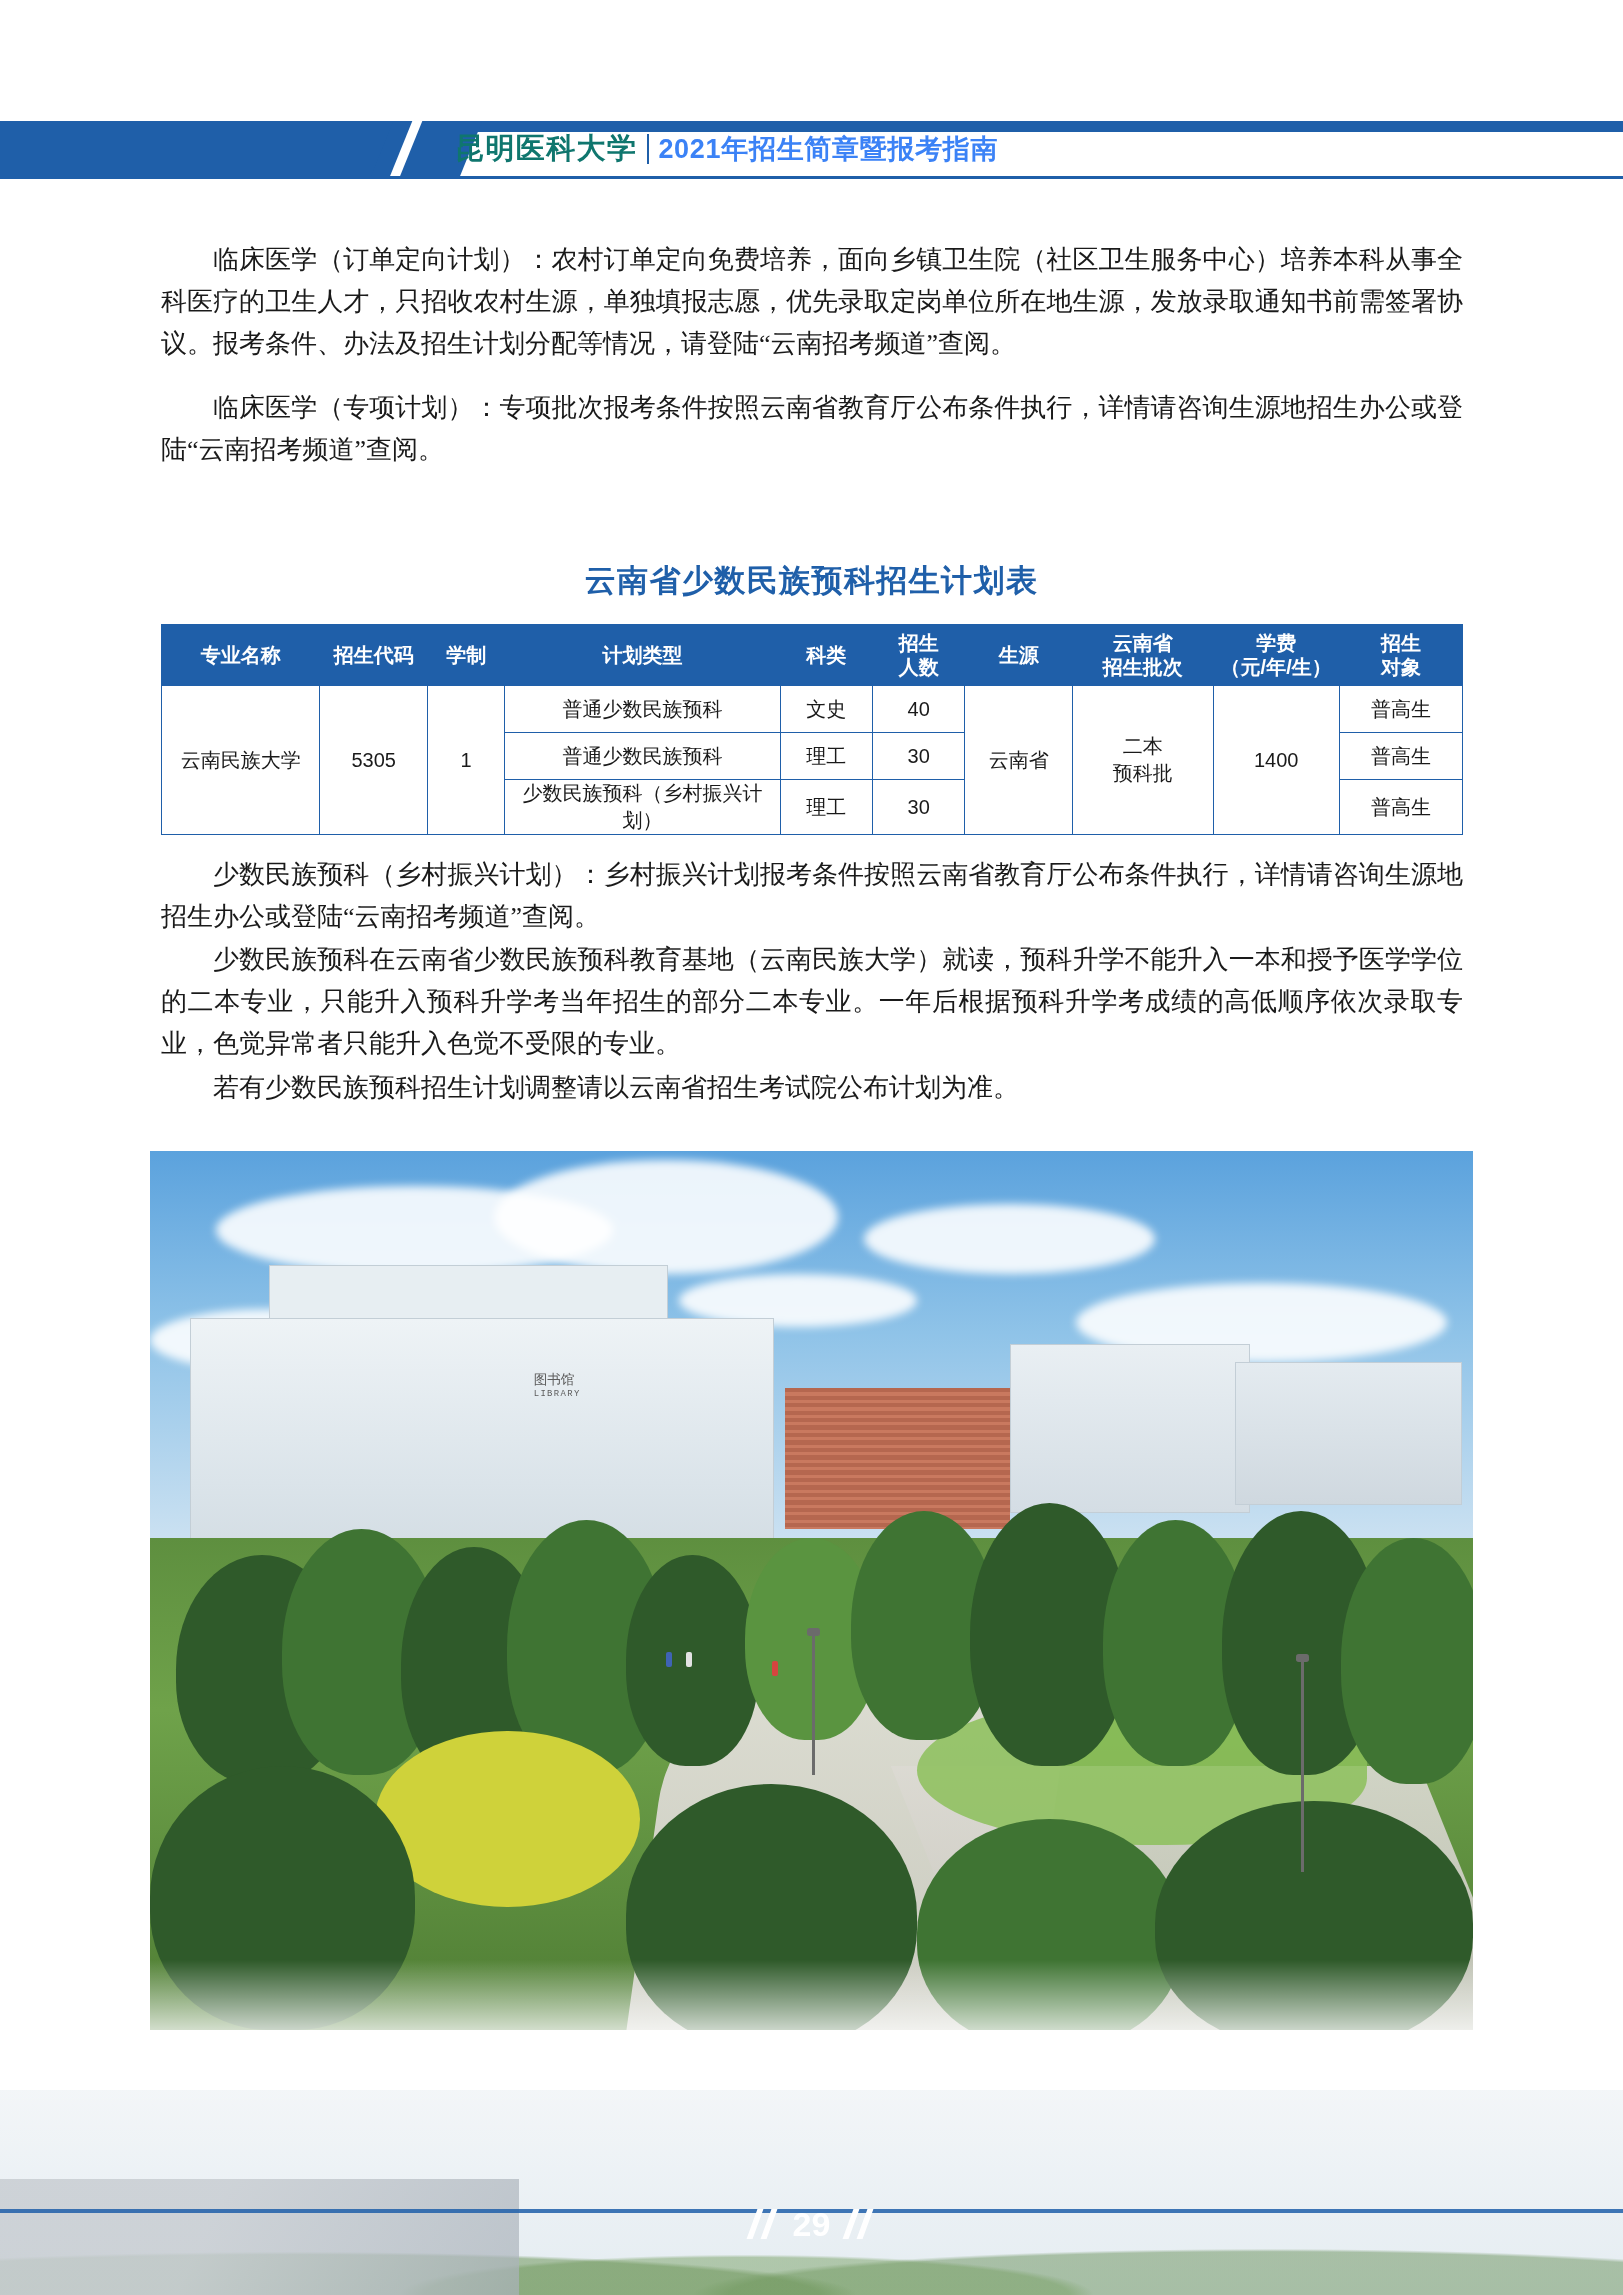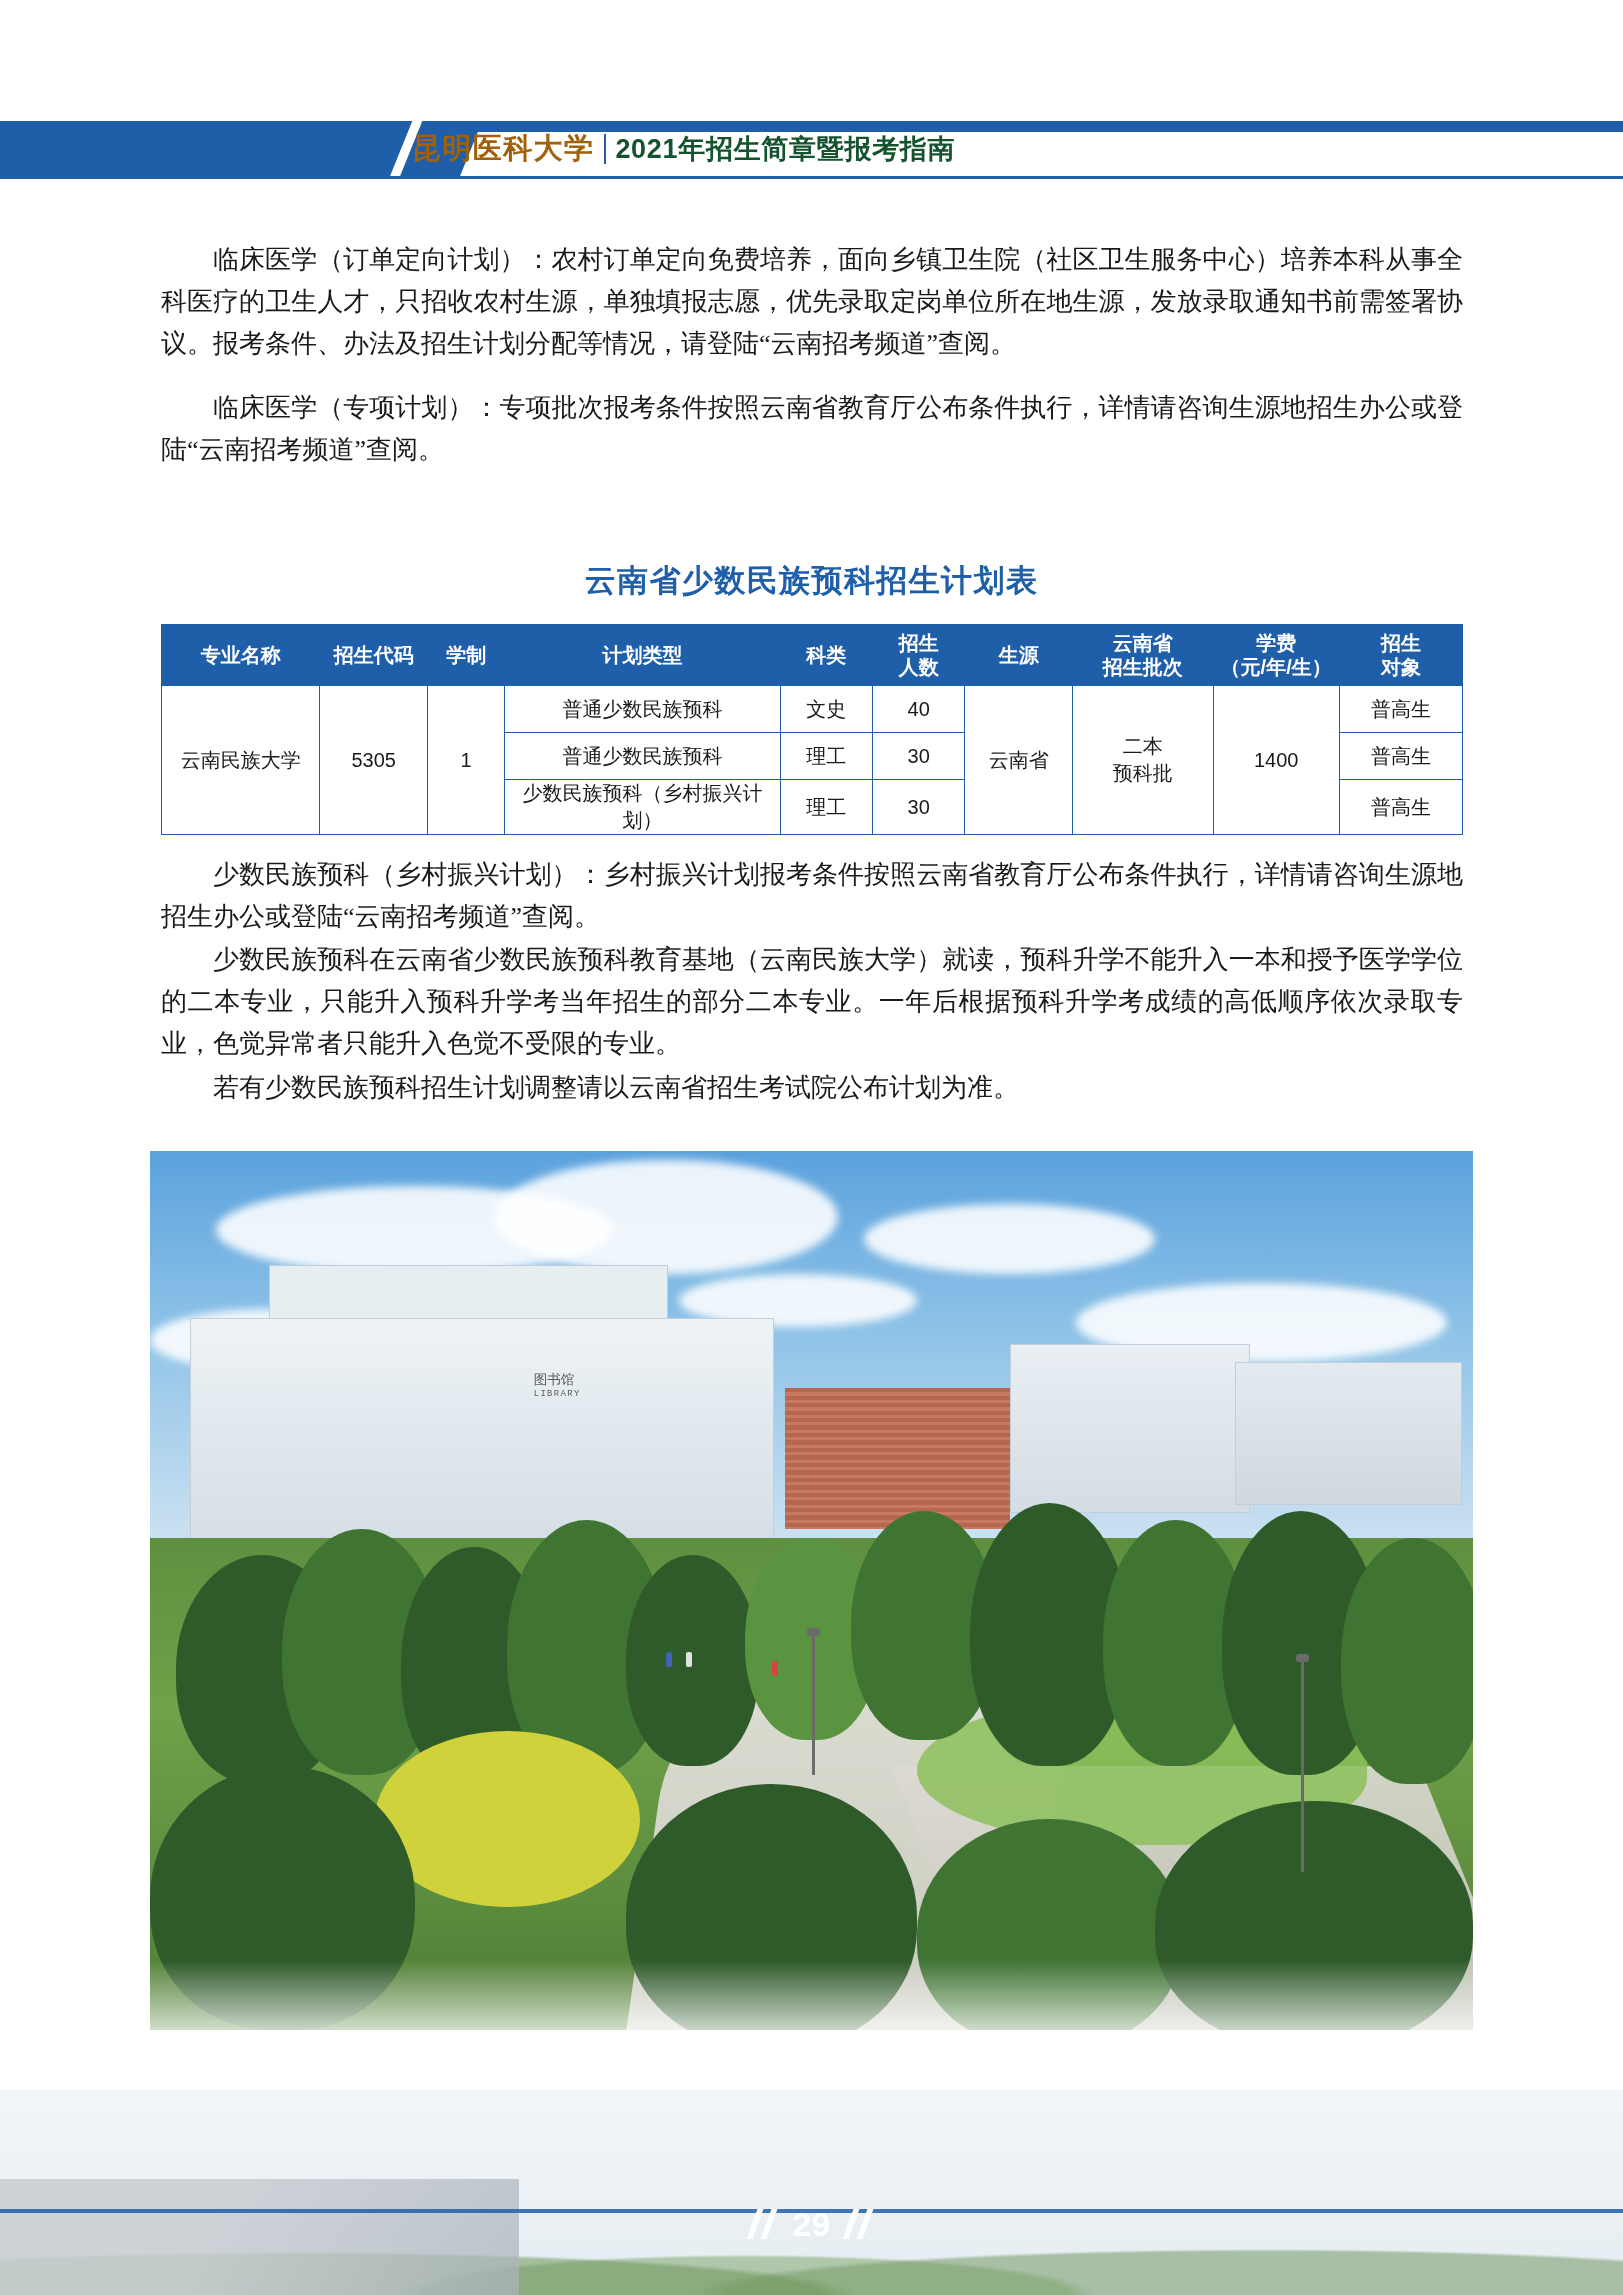--- a/index.html
+++ b/index.html
@@ -79,36 +79,37 @@
     align-items: center;
     font-family: "Liberation Sans", "DejaVu Sans", sans-serif;
     font-weight: bold;
     font-size: 27px;
     color: #1f3f7a;
     letter-spacing: 0.7px;
     white-space: nowrap;
   }
   .header-title .school {
     font-size: 29px;
-    color: #a16207;
+    color: #0f766e;
     font-family: Liberation Mono, monospace;
     font-weight: bold;
     letter-spacing: 1.4px;
+    margin-left: 43px;
   }
   .header-title .divider {
     display: inline-block;
     width: 2px;
     height: 30px;
     background: #1f5fa9;
     margin: 0 9.5px;
     vertical-align: middle;
   }
   .header-title .guide {
     font-size: 27px;
-    color: #14532d;
+    color: #3b82f6;
     font-weight: bold;
     letter-spacing: 0.7px;
   }
   .para {
     position: absolute;
     font-size: 26px;
     line-height: 42px;
     text-align: justify;
     text-justify: inter-ideograph;
     color: #1a1a1a;

